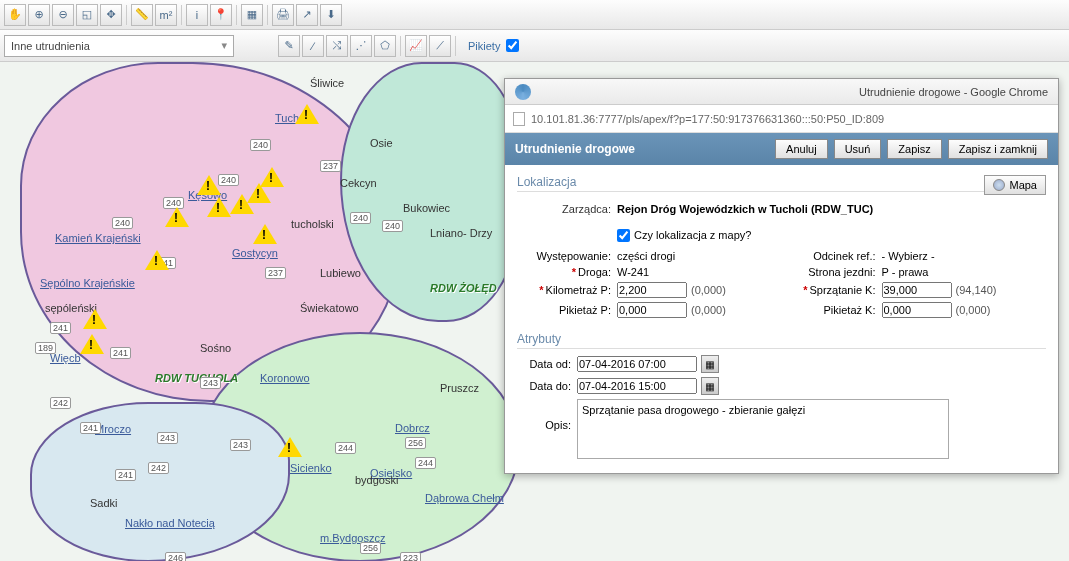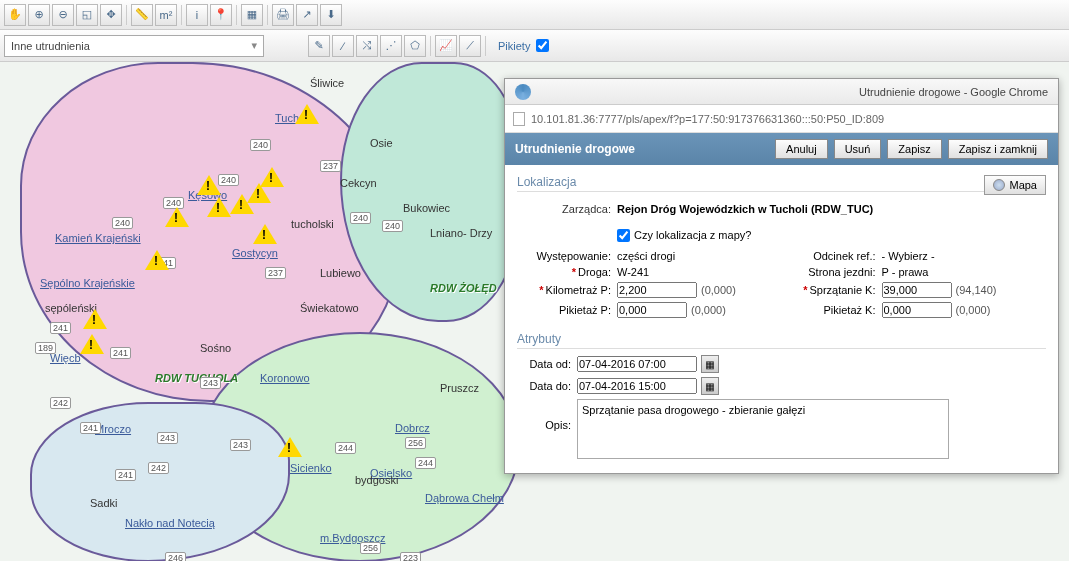--- a/index.html
+++ b/index.html
@@ -5,21 +5,21 @@
 * { box-sizing: border-box; margin: 0; padding: 0; font-family: Arial, sans-serif; font-size: 11px; }
 body { background: #fff; width: 1069px; height: 561px; position: relative; overflow: hidden; }
 
 
 .toolbar { height: 30px; background: linear-gradient(#fdfdfd,#e8e8e8); border-bottom: 1px solid #ccc; display: flex; align-items: center; padding: 0 4px; gap: 2px; }
 .tool-btn { width: 22px; height: 22px; border: 1px solid #bbb; background: linear-gradient(#fff,#e5e5e5); cursor: pointer; display: flex; align-items: center; justify-content: center; color: #4a6a8a; }
 .tool-sep { width: 1px; height: 20px; background: #ccc; margin: 0 2px; }
 
 
 .toolbar2 { height: 32px; background: linear-gradient(#fdfdfd,#e8e8e8); border-bottom: 1px solid #ccc; display: flex; align-items: center; padding: 0 4px; gap: 2px; }
-.combo { width: 260px; height: 22px; border: 1px solid #aaa; background: #fff; padding: 0 20px 0 6px; color: #444; position: relative; display: flex; align-items: center; }
+.combo { width: 230px; height: 22px; border: 1px solid #aaa; background: #fff; padding: 0 20px 0 6px; color: #444; position: relative; display: flex; align-items: center; }
 .combo::after { content: "▾"; position: absolute; right: 6px; color: #888; }
 .pikiety-label { color: #3a6ea5; margin-left: 8px; }
 .pikiety-cb { margin-left: 4px; }
 
 
 .map-area { position: absolute; top: 62px; left: 0; right: 0; bottom: 0; background: #f0f4f0; }
 .region { position: absolute; border: 2px solid #6a5a9a; }
 .region.pink { background: #f0c8e0; }
 .region.mint { background: #c0e8d8; }
 .region.ltgreen { background: #d0f0d0; }
@@ -265,21 +265,21 @@
         <div class="sub-row">
           <span class="lbl">Występowanie:</span>
           <div class="sel" style="width:120px"><span>części drogi</span></div>
         </div>
         <div class="sub-row">
           <span class="lbl"><span class="req">*</span><span>Droga:</span></span>
           <div class="sel" style="width:70px"><span>W-241</span></div>
         </div>
         <div class="sub-row">
           <span class="lbl"><span class="req">*</span><span>Kilometraż P:</span></span>
-          <input type="text" style="width: 80px;" value="2,200">
+          <input type="text" style="width: 70px;" value="2,200">
           <span class="paren">(0,000)</span>
         </div>
         <div class="sub-row">
           <span class="lbl">Pikietaż P:</span>
           <input type="text" style="width: 70px;" value="0,000">
           <span class="paren">(0,000)</span>
         </div>
       </div>
       <div>
         <div class="sub-row">

